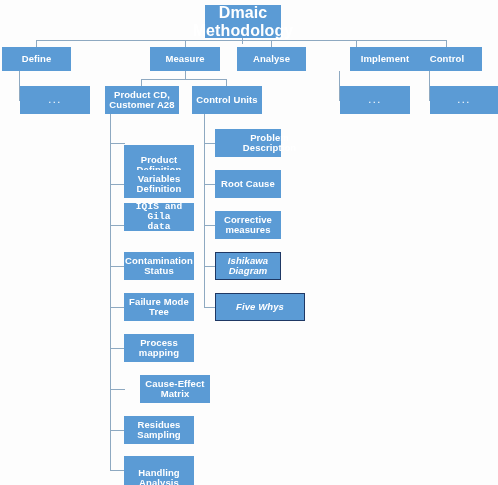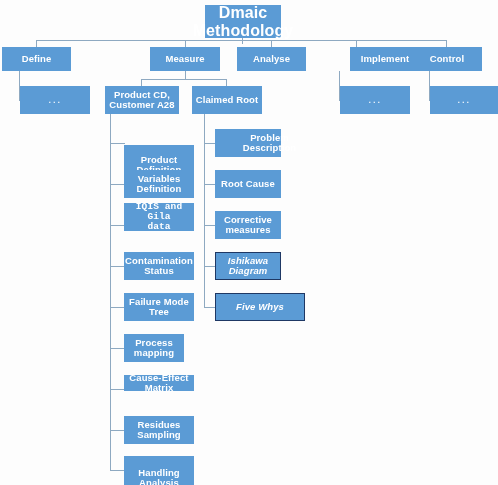--- a/index.html
+++ b/index.html
@@ -88,21 +88,21 @@
   <div class="conn h" style="left:429px; top:100px; width:12px;"></div>
   <div class="node ellipsis" style="left:430px; top:86px; width:68px; height:28px;">...</div>
 
   <div class="conn v" style="left:185px; top:71px; height:9px;"></div>
   <div class="conn h" style="left:141px; top:79px; width:86px;"></div>
   <div class="conn v" style="left:141px; top:79px; height:7px;"></div>
   <div class="conn v" style="left:226px; top:79px; height:7px;"></div>
 
   <div class="node" style="left:105px; top:86px; width:74px; height:28px;">Product CD,
 Customer A28</div>
-  <div class="node" style="left:192px; top:86px; width:70px; height:28px;">Claimed Root</div>
+  <div class="node" style="left:192px; top:86px; width:70px; height:28px;">Control Units</div>
 
   <div class="conn v" style="left:110px; top:114px; height:356px;"></div>
   <div class="conn h" style="left:110px; top:143px; width:15px;"></div>
   <div class="conn h" style="left:110px; top:184px; width:15px;"></div>
   <div class="conn h" style="left:110px; top:225px; width:15px;"></div>
   <div class="conn h" style="left:110px; top:266px; width:15px;"></div>
   <div class="conn h" style="left:110px; top:307px; width:15px;"></div>
   <div class="conn h" style="left:110px; top:348px; width:15px;"></div>
   <div class="conn h" style="left:110px; top:389px; width:15px;"></div>
   <div class="conn h" style="left:110px; top:430px; width:15px;"></div>
@@ -111,23 +111,23 @@
   <div class="node" style="left:124px; top:129px; width:70px; height:40px;margin-top:16px;">Product
 Definition</div>
   <div class="node" style="left:124px; top:170px; width:70px; height:28px;">Variables
 Definition</div>
   <div class="node" style="left:124px; top:203px; width:70px; height:28px;font-family:Liberation Mono, monospace;">IQIS and Gila
 data</div>
   <div class="node" style="left:124px; top:252px; width:70px; height:28px;">Contamination
 Status</div>
   <div class="node" style="left:124px; top:293px; width:70px; height:28px;">Failure Mode
 Tree</div>
-  <div class="node" style="left:124px; top:334px; width:60px; height:28px;">Process
+  <div class="node" style="left:124px; top:334px; width:70px; height:28px;">Process
 mapping</div>
-  <div class="node" style="left:124px; top:375px; width:70px; height:16px;">Cause-Effect
+  <div class="node" style="left:140px; top:375px; width:70px; height:28px;">Cause-Effect
 Matrix</div>
   <div class="node" style="left:124px; top:416px; width:70px; height:28px;">Residues
 Sampling</div>
   <div class="node" style="left:124px; top:456px; width:70px; height:44px;">Handling
 Analysis</div>
 
   <div class="conn v" style="left:204px; top:114px; height:193px;"></div>
   <div class="conn h" style="left:204px; top:143px; width:12px;"></div>
   <div class="conn h" style="left:204px; top:184px; width:12px;"></div>
   <div class="conn h" style="left:204px; top:225px; width:12px;"></div>

